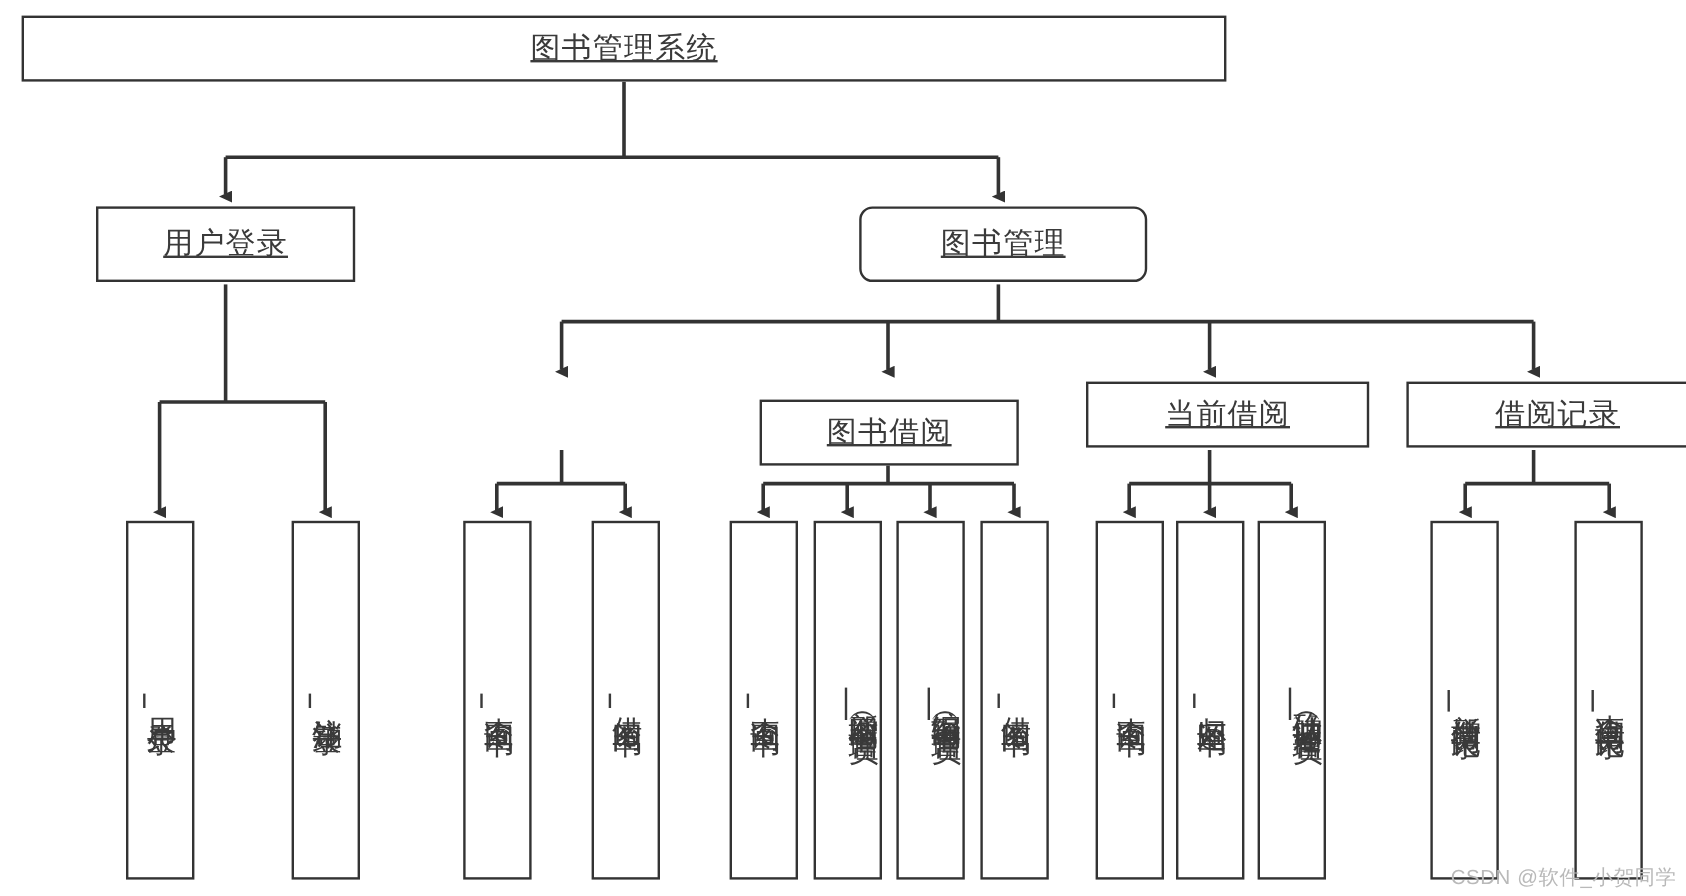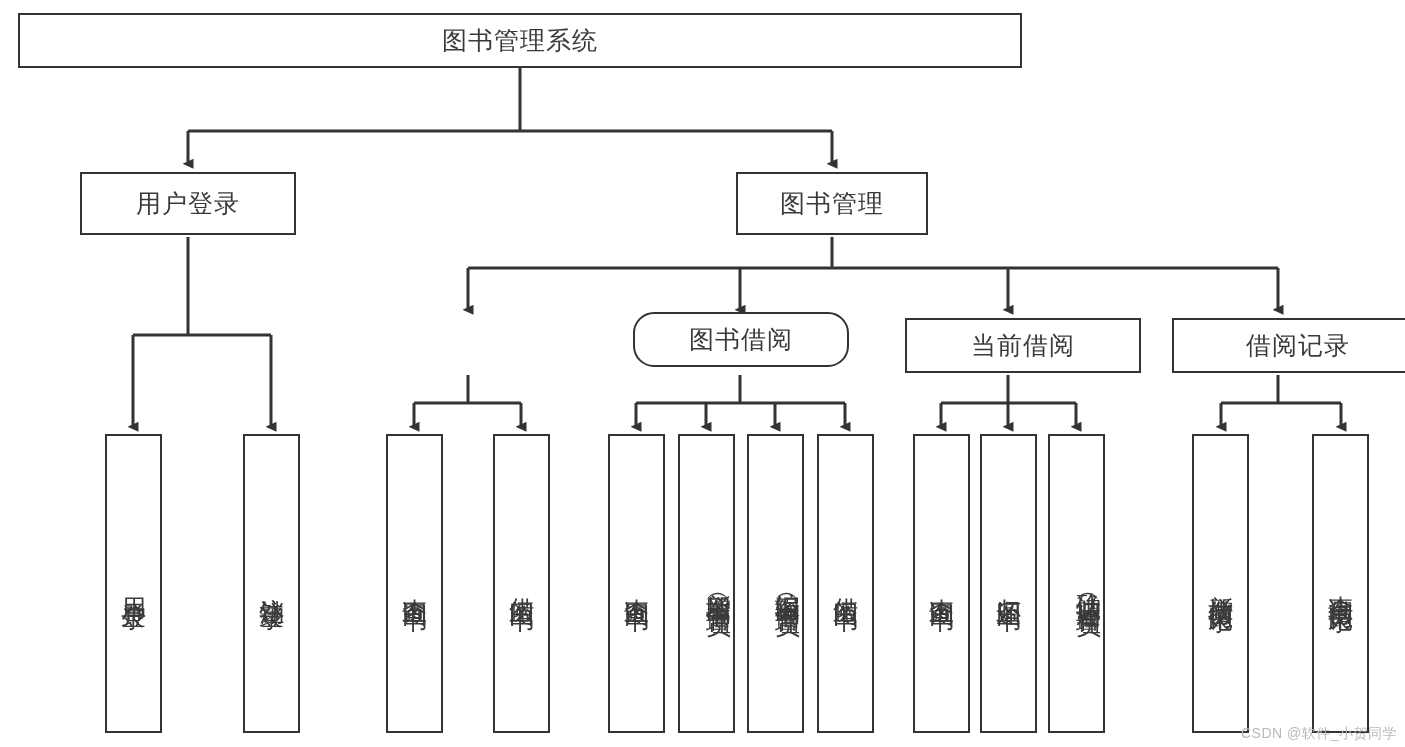--- a/index.html
+++ b/index.html
@@ -28,20 +28,21 @@
     position: absolute;
     box-sizing: border-box;
     border: 2px solid #333333;
     background: #ffffff;
     color: #3a3a3a;
     display: flex;
     align-items: center;
     justify-content: center;
     text-align: center;
     line-height: 1.18;
+    text-decoration: underline;
   }
   .node-h {
     font-size: 25px;
     letter-spacing: 1px;
   }
   .node-root {
     font-size: 25px;
     letter-spacing: 1px;
   }
   .node-v {
@@ -59,21 +60,21 @@
   }
   .node-v .vtext {
     writing-mode: vertical-rl;
     text-orientation: upright;
     display: block;
   }
   #watermark {
     position: absolute;
     right: 8px;
     bottom: 4px;
-    font-size: 14px;
+    font-size: 17px;
     color: #b9b9b9;
     letter-spacing: 0.5px;
     white-space: nowrap;
     user-select: none;
   }
 </style>
 </head>
 <body>
 
 <div id="diagram-root">
@@ -128,25 +129,25 @@
     </g>
   </svg>
 
   <div class="node node-root" style="left:18px; top:13px; width:1004px; height:55px;">
     <span>图书管理系统</span>
   </div>
 
   <div class="node node-h" style="left:80px; top:172px; width:216px; height:63px;">
     <span>用户登录</span>
   </div>
-  <div class="node node-h" style="left:736px; top:172px; width:192px; height:63px;">
+  <div class="node node-h" style="left:716px; top:172px; width:240px; height:63px;border-radius:11px;">
     <span>图书管理</span>
   </div>
 
-  <div class="node node-h" style="left:633px; top:312px; width:216px; height:55px;border-radius:21px;">
+  <div class="node node-h" style="left:633px; top:333px; width:216px; height:55px;">
     <span>图书借阅</span>
   </div>
   <div class="node node-h" style="left:862px; top:318px; width:236px; height:55px;margin-left:43px;">
     <span>当前借阅</span>
   </div>
   <div class="node node-h" style="left:1172px; top:318px; width:252px; height:55px;">
     <span>借阅记录</span>
   </div>
 
   <div class="node node-v v-center" style="left:105px; top:434px; width:57px; height:299px;">

